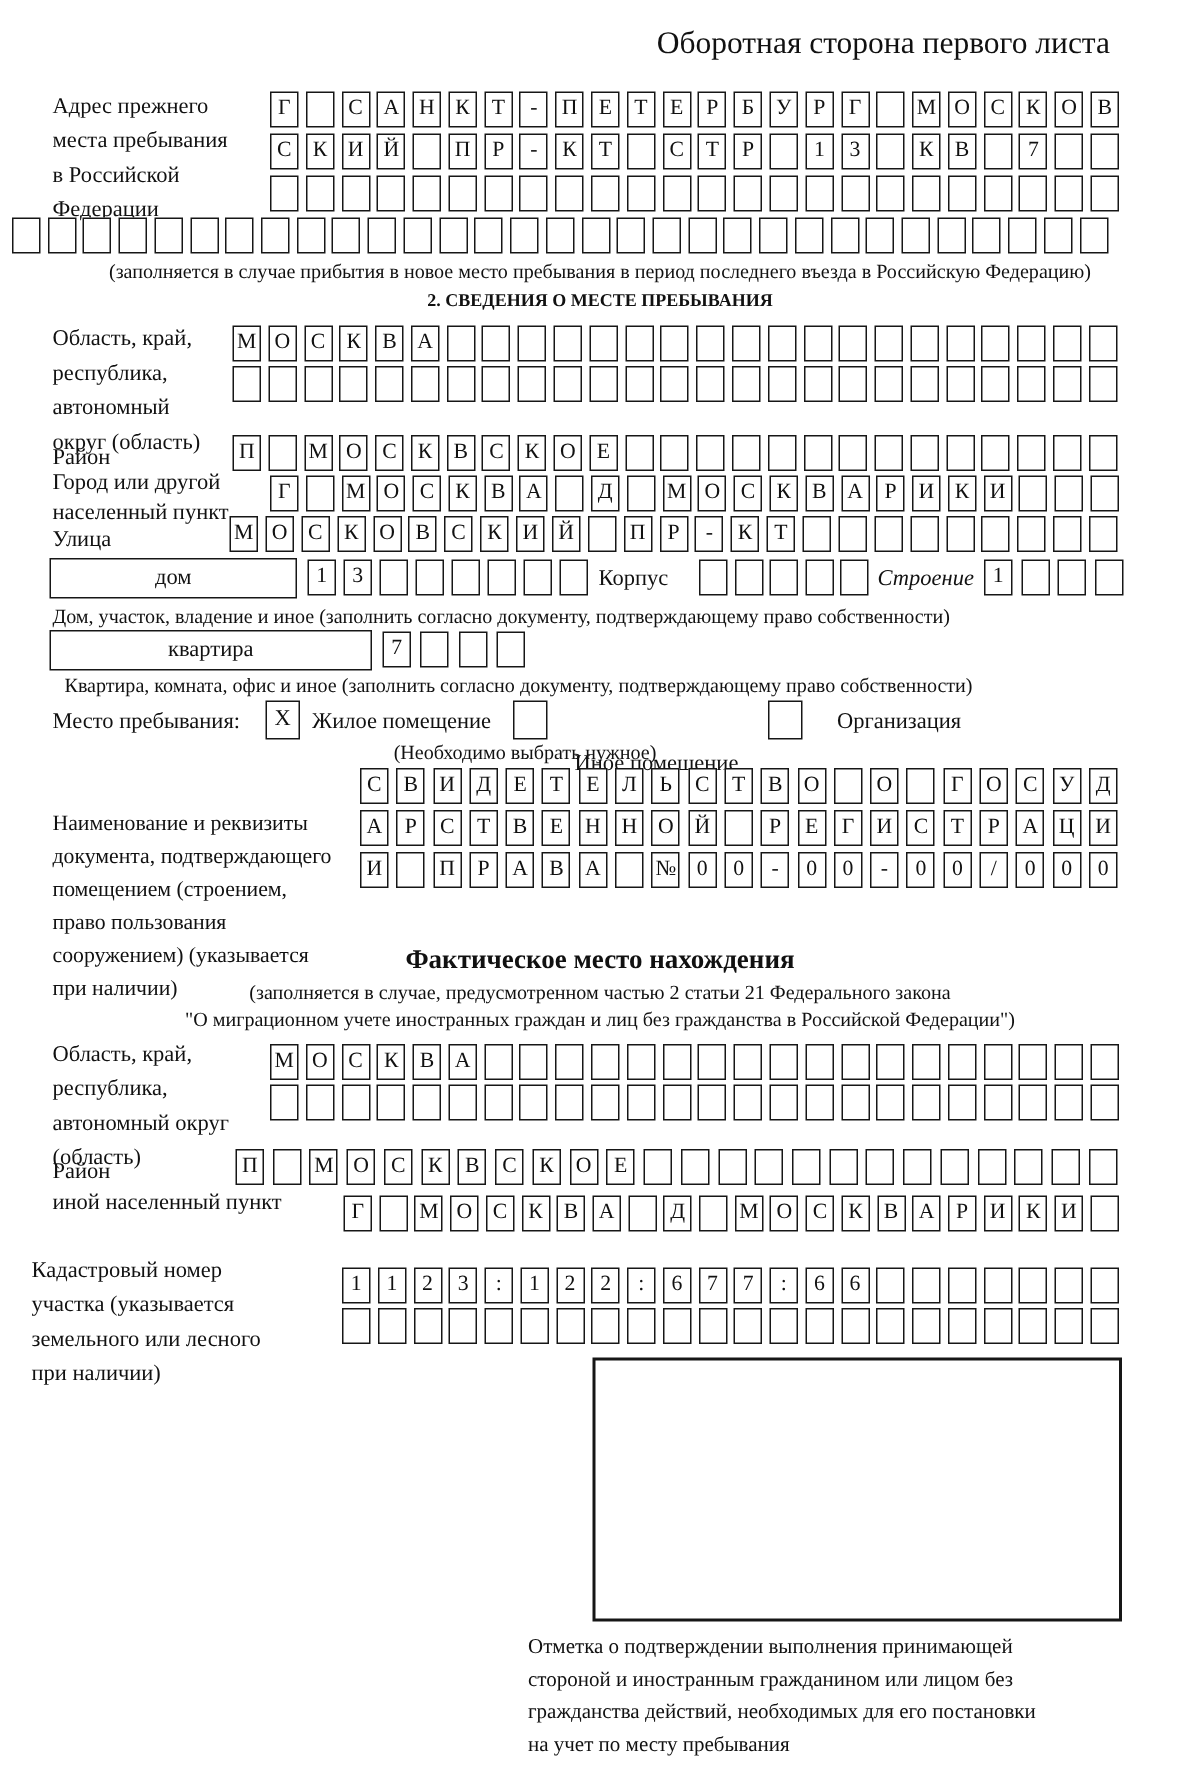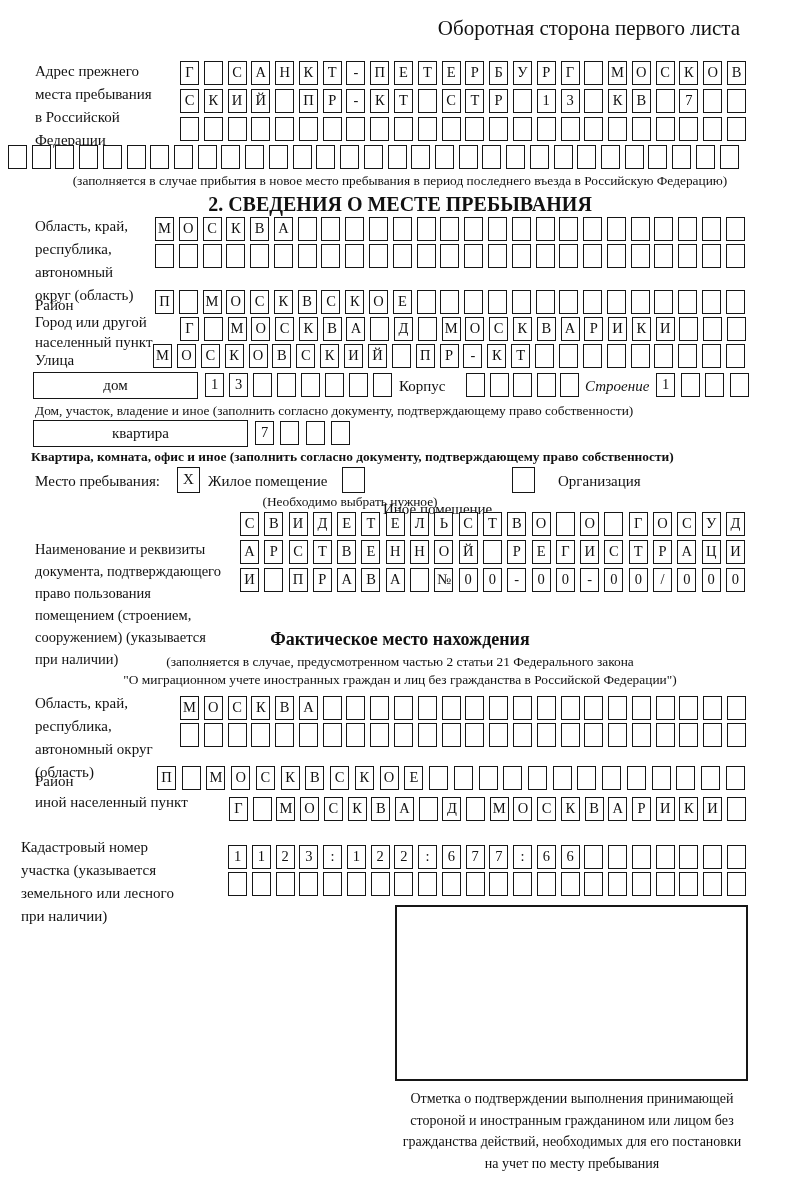--- a/index.html
+++ b/index.html
@@ -15,28 +15,28 @@
   .cell{
     box-sizing:border-box;width:19px;height:24px;border:1.8px solid #161616;
     font-size:14.5px;line-height:21px;text-align:center;display:inline-block;background:#fff;
   }
   .widebox{
     box-sizing:border-box;border:1.8px solid #161616;height:27px;background:#fff;
     display:flex;align-items:center;justify-content:center;font-size:15px;
   }
   .footnote{font-size:13.4px;}
   .center{text-align:center;}
-  .sec-title{font-size:20px;font-weight:bold;text-align:center;}
+  .sec-title{font-size:12px;font-weight:bold;text-align:center;}
   .sub-title{font-size:18px;font-weight:bold;text-align:center;}
   .chk{
     box-sizing:border-box;width:23px;height:26px;border:1.8px solid #161616;background:#fff;
     font-size:15px;line-height:23px;text-align:center;display:inline-block;
   }
   .mark-box{box-sizing:border-box;border:2px solid #161616;background:#fff;}
-  .caption{font-size:14px;line-height:21.5px;text-align:center;}
+  .caption{font-size:14px;line-height:21.5px;text-align:left;}
 </style>
 </head>
 <body>
 
 <div class="page">
 
   <div class="abs hdr-note" style="top:16px;left:0;width:740px;">Оборотная сторона первого листа</div>
 
   <div class="abs lbl" style="top:60px;left:35px;width:150px;">
       <div>Адрес прежнего</div>
@@ -337,36 +337,36 @@
     </div>
   <div class="abs footnote" style="top:403px;left:35px;width:740px;">Дом, участок, владение и иное (заполнить согласно документу, подтверждающему право собственности)</div>
 
   <div class="abs widebox" style="top:420px;left:33px;width:215px;">квартира</div>
   <div class="abs cells" style="top:421px;left:255px;width:95px;">
       <span class="cell">7</span>
       <span class="cell"></span>
       <span class="cell"></span>
       <span class="cell"></span>
     </div>
-  <div class="abs footnote" style="top:449px;left:31px;width:740px;font-weight:bold;">Квартира, комната, офис и иное (заполнить согласно документу, подтверждающему право собственности)</div>
+  <div class="abs footnote" style="top:449px;left:43px;width:740px;">Квартира, комната, офис и иное (заполнить согласно документу, подтверждающему право собственности)</div>
 
   <div class="abs lbl" style="top:470px;left:35px;">Место пребывания:</div>
   <span class="abs chk" style="top:467px;left:177px;">X</span>
   <div class="abs lbl" style="top:470px;left:208px;">Жилое помещение</div>
   <span class="abs chk" style="top:467px;left:342px;"></span>
   <div class="abs lbl" style="top:470px;left:383px;margin-top:28px;">Иное помещение</div>
   <span class="abs chk" style="top:467px;left:512px;"></span>
   <div class="abs lbl" style="top:470px;left:558px;">Организация</div>
   <div class="abs footnote center" style="top:494px;left:160px;width:380px;">(Необходимо выбрать нужное)</div>
 
   <div class="abs lbl-sm" style="top:510px;left:35px;width:210px;">
       <div>Наименование и реквизиты</div>
       <div>документа, подтверждающего</div>
+      <div>помещением (строением,</div>
       <div>право пользования</div>
-      <div>помещением (строением,</div>
       <div>сооружением) (указывается</div>
       <div>при наличии)</div>
     </div>
   <div class="abs cells" style="top:512px;left:240px;width:505px;">
       <span class="cell">С</span>
       <span class="cell">В</span>
       <span class="cell">И</span>
       <span class="cell">Д</span>
       <span class="cell">Е</span>
       <span class="cell">Т</span>

